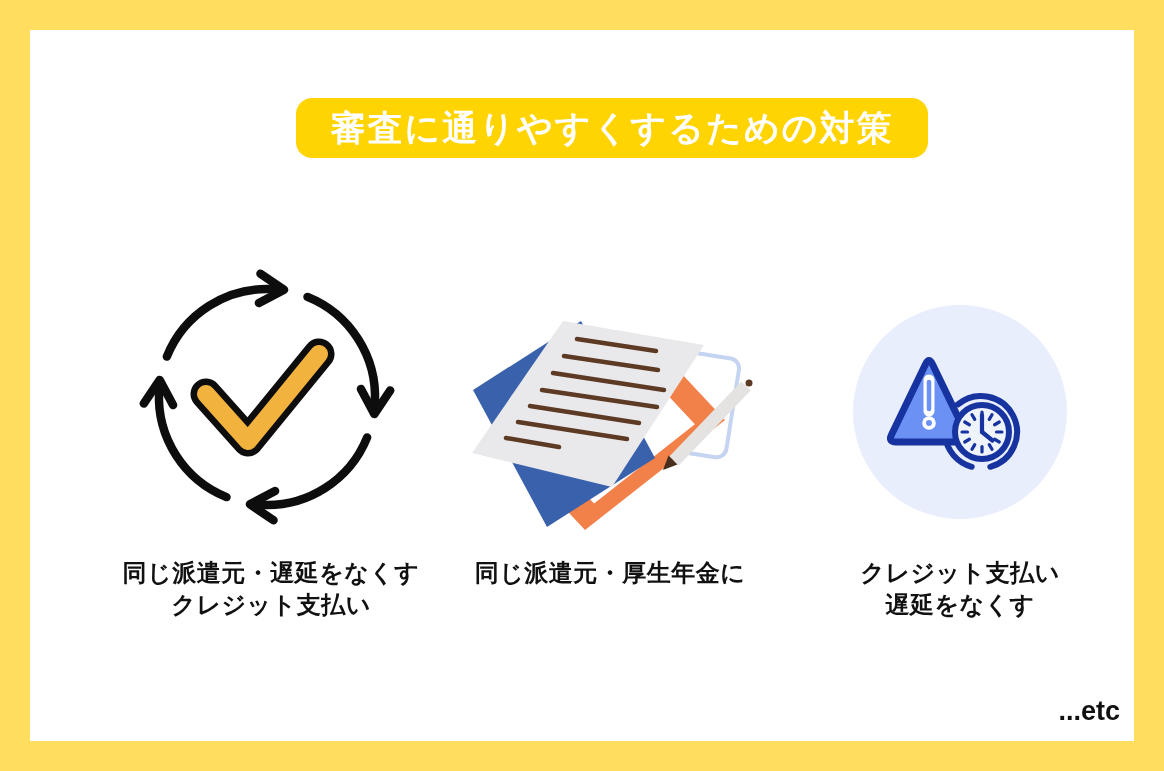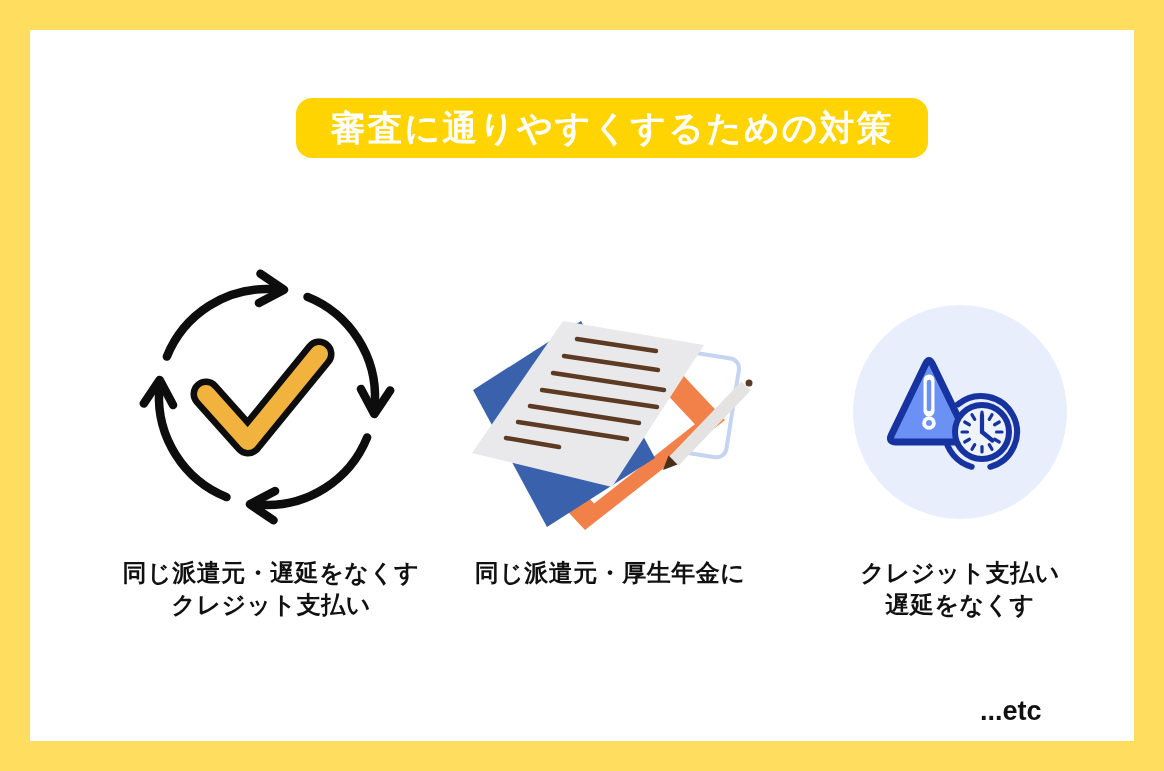--- a/index.html
+++ b/index.html
@@ -30,21 +30,21 @@
     position:absolute;top:527px;width:340px;
     text-align:center;color:#111111;
     font-size:24px;font-weight:bold;line-height:32px;letter-spacing:0.5px;
     white-space:nowrap;
   }
   #caption-1{left:71px;}
   #caption-2{left:410px;}
   #caption-3{left:760px;}
   .etc-label{
     position:absolute;left:950px;top:666px;width:140px;
-    color:#111111;
+    text-align:right;color:#111111;
     font-size:27px;font-weight:bold;
   }
 </style>
 </head>
 <body>
 
 <div class="frame">
   <div class="card">
 
     <div class="title-banner">

